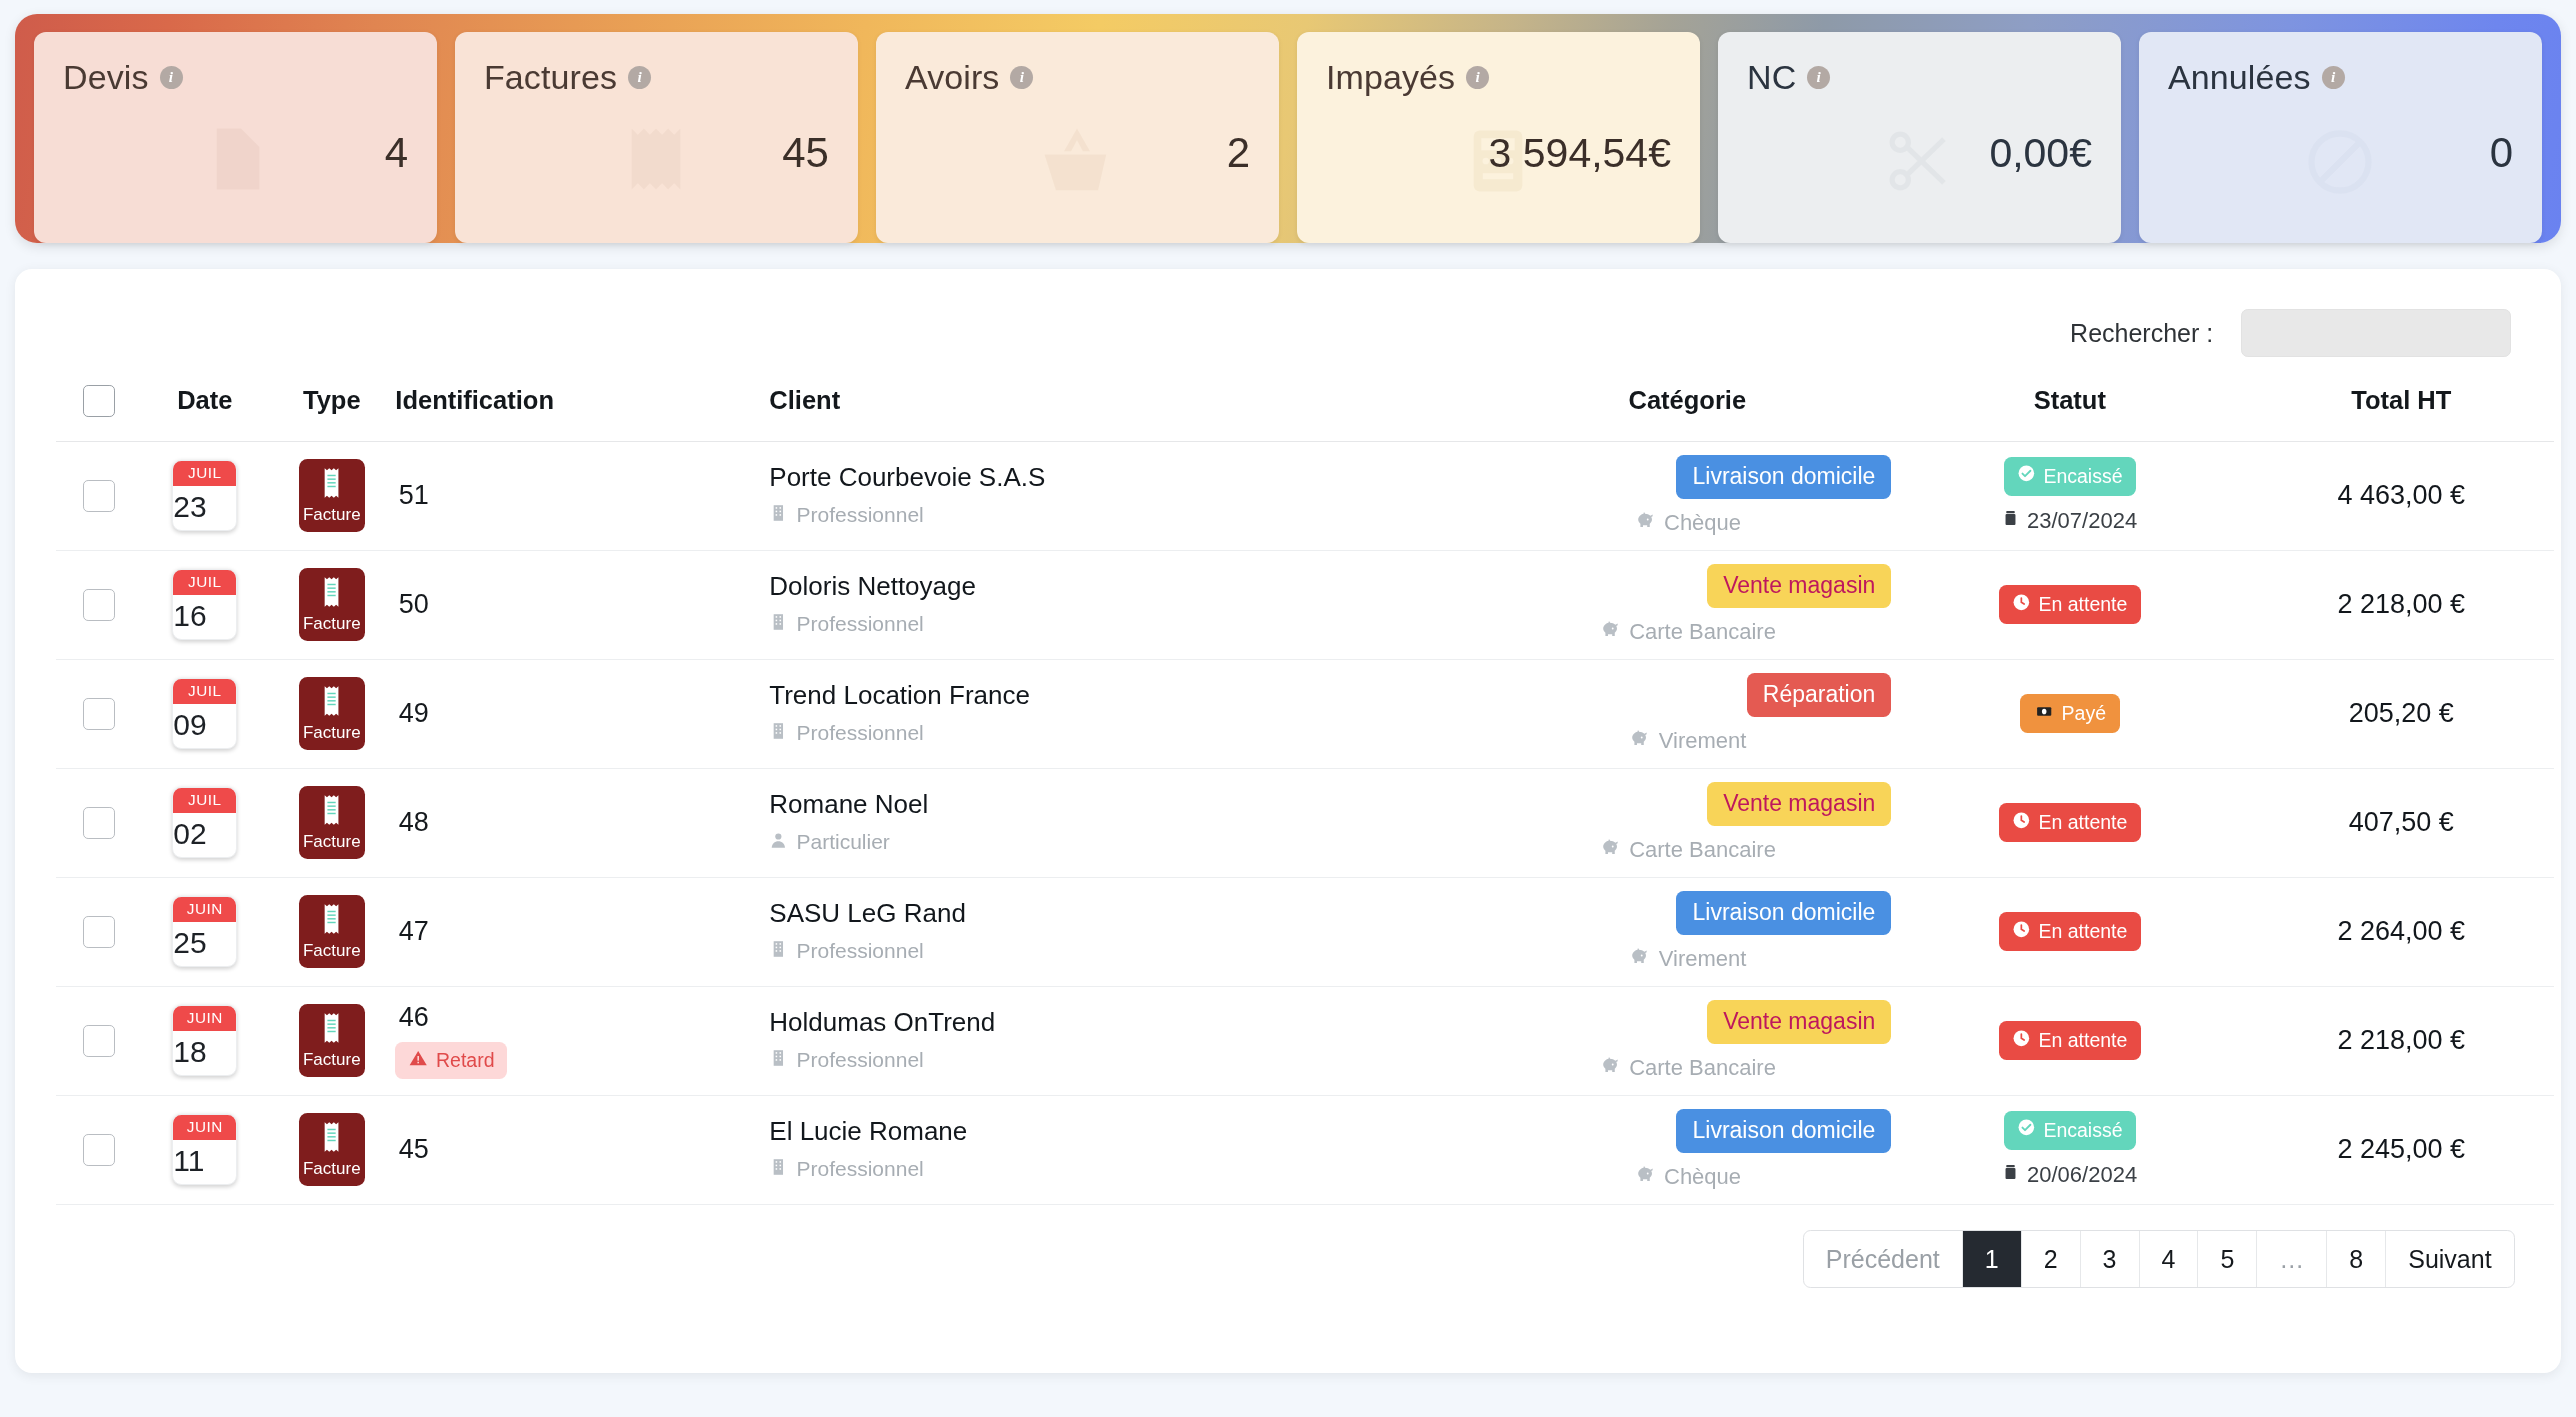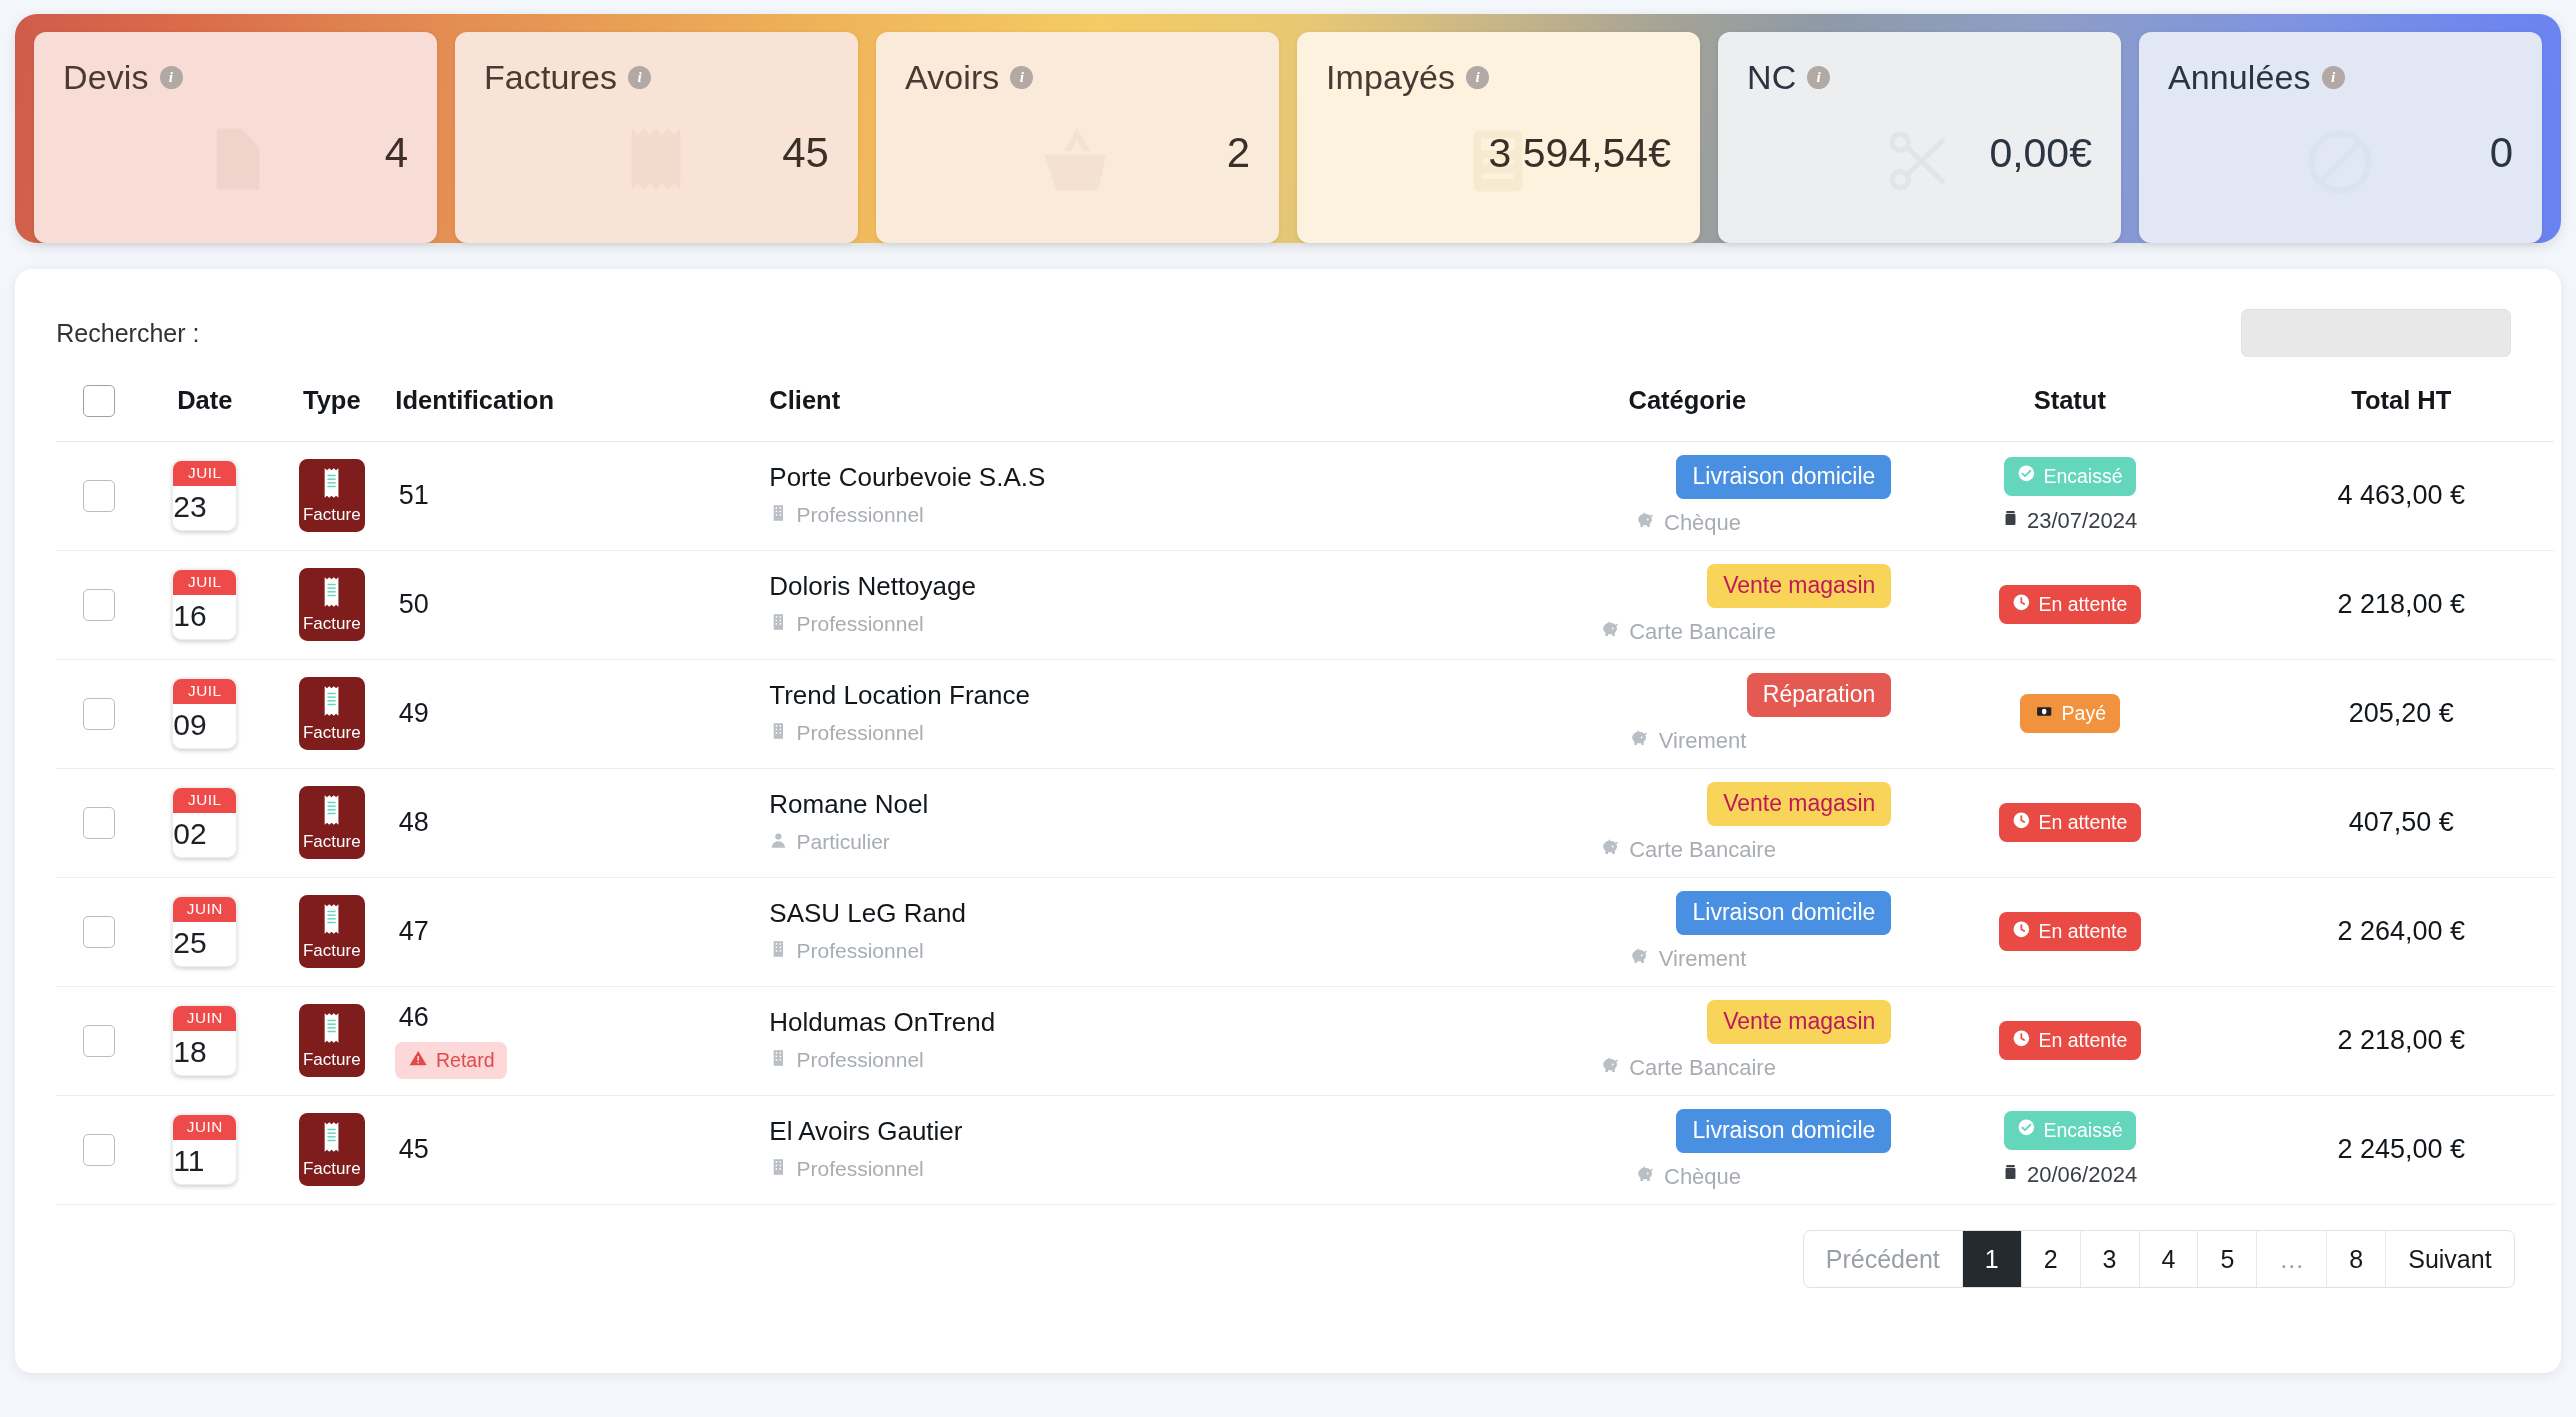--- a/index.html
+++ b/index.html
@@ -87,22 +87,22 @@
 
   
   .panel {
     margin-top: 25.5px;
     background: #fff;
     border-radius: 17px;
     box-shadow: 0 2.5px 12px rgba(0,0,0,.07);
     padding: 22px 41px 24px 41px;
     height: 1104px;
   }
-  .search-row { display: flex; justify-content: space-between; align-items: center;
-                gap: 2px; padding: 18.7px 8.5px 5.1px 0; }
+  .search-row { display: flex; justify-content: flex-end; align-items: center;
+                gap: 28px; padding: 18.7px 8.5px 5.1px 0; }
   .search-row label { font-size: 25px; color: #2f3337; }
   .search-input {
     width: 270px; height: 48px;
     background: #e8e8e8; border: 0.8px solid #e2e2e2; border-radius: 6.8px;
     font-size: 22px; padding: 0 10.2px; color: #222;
     font-family: "Liberation Sans", sans-serif;
   }
 
   table { width: 100%; border-collapse: collapse; table-layout: fixed; }
   thead th {
@@ -751,21 +751,21 @@
                     <rect x="7" y="20" width="9" height="1.6" fill="#63d6bc"></rect>
                   </svg></span>
         <span class="lbl">Facture</span>
       </div>
     </td>
     <td>
       <div class="ident-num">45</div>
 
     </td>
     <td>
-      <div class="client-name">El Avoirs Gautier</div>
+      <div class="client-name">El Lucie Romane</div>
       <div class="client-sub">
         <span><svg width="18.7" height="22" viewBox="0 0 24 24" fill="#b9bfc5">
                     <rect x="6" y="2" width="12" height="20"></rect>
                     <rect x="8.5" y="4.5" width="2" height="2" fill="#fff"></rect>
                     <rect x="13.5" y="4.5" width="2" height="2" fill="#fff"></rect>
                     <rect x="8.5" y="9" width="2" height="2" fill="#fff"></rect>
                     <rect x="13.5" y="9" width="2" height="2" fill="#fff"></rect>
                     <rect x="8.5" y="13.5" width="2" height="2" fill="#fff"></rect>
                     <rect x="13.5" y="13.5" width="2" height="2" fill="#fff"></rect>
                   </svg></span>

